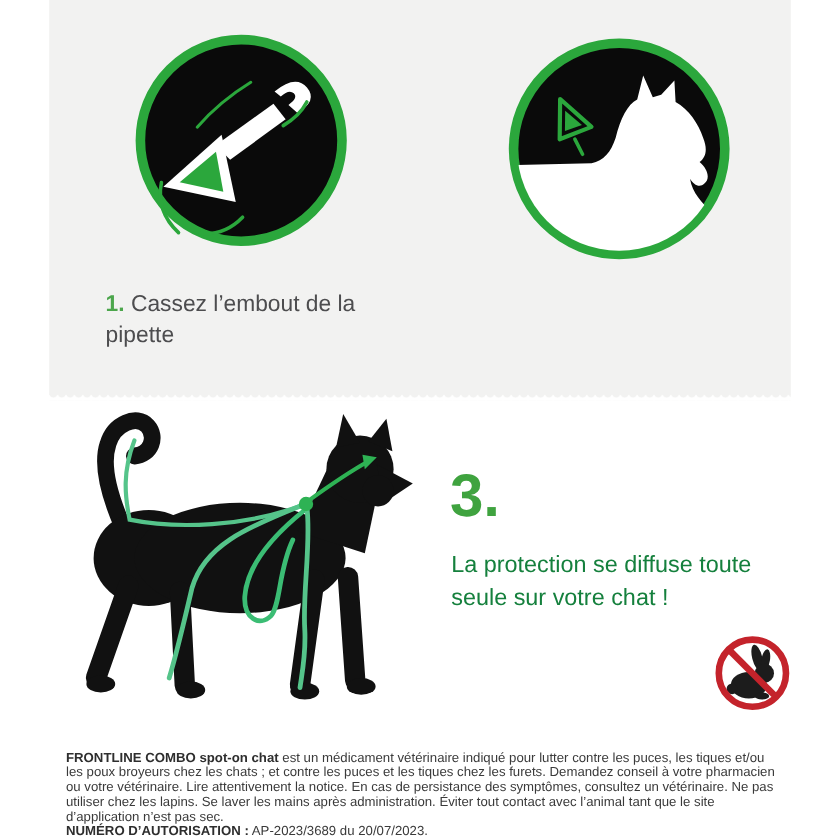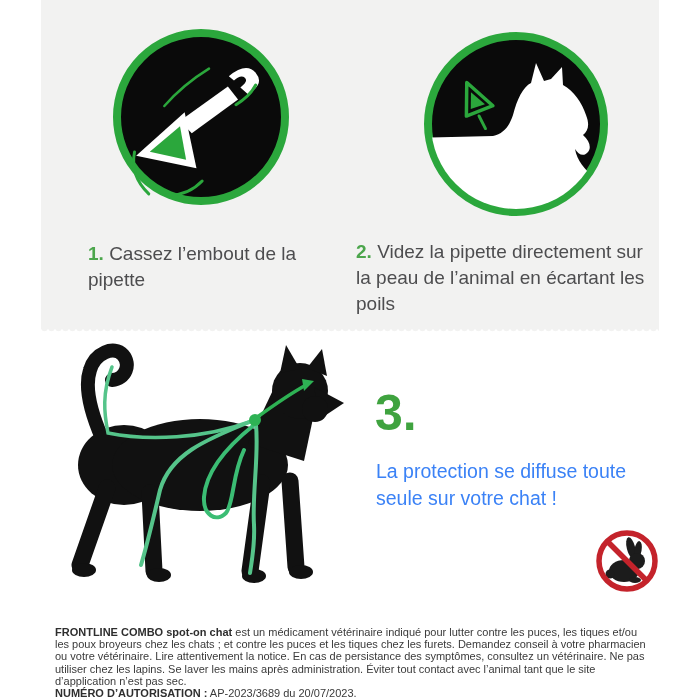--- a/index.html
+++ b/index.html
@@ -15,21 +15,21 @@
     background-size:7px 6px;background-repeat:repeat-x;
   }
   .circle-illu{position:absolute;}
   
   .caption{position:absolute;text-align:left;font-size:19px;line-height:26px;color:#4d4d4f;}
   .caption .num{color:#4ca64c;font-weight:bold;}
   #cap1{left:88px;top:241px;width:224px;}
   #cap2{left:356px;top:239px;width:302px;}
   
   #step3-num{position:absolute;left:375px;top:388px;font-size:50px;line-height:50px;font-weight:bold;color:#3fa33f;}
-  #step3-text{position:absolute;left:376px;top:458px;width:290px;font-size:19.5px;line-height:27px;color:#3b82f6;}
+  #step3-text{position:absolute;left:376px;top:458px;width:290px;font-size:19.5px;line-height:27px;color:#15803d;}
   
   #main-cat{position:absolute;left:52px;top:343px;}
   
   #no-rabbit{position:absolute;left:592px;top:526px;}
   
   .legal{
     position:absolute;left:55px;top:626px;width:594px;
     font-size:11px;line-height:12.2px;color:#3a3a3a;
   }
   .legal b{color:#2e2e2e;}
@@ -84,24 +84,20 @@
           <polygon points="45,64 62,71 50,80" fill="#2ba73c"></polygon>
           <path d="M60,84 l10,10" stroke="#2ba73c" stroke-width="3" stroke-linecap="round"></path>
         </g>
       </g>
     </svg>
   </div>
 
   <div id="cap1" class="caption">
     <span class="num">1.</span>
     <span>Cassez l’embout de la pipette</span>
-  </div>
-  <div id="cap2" class="caption">
-    <span class="num">2.</span>
-    <span>Videz la pipette directement sur la peau de l’animal en écartant les poils</span>
   </div>
 
   <div id="main-cat">
     <svg width="300" height="250" viewBox="0 0 300 250">
       <g fill="#111111" stroke="none">
 
         <path d="M50,95 C40,72 32,45 38,27 C43,10 62,2 71,12 C79,21 74,36 60,37" fill="none" stroke="#111111" stroke-width="14" stroke-linecap="round"></path>
 
         <ellipse cx="72" cy="122" rx="46" ry="40"></ellipse>
 

